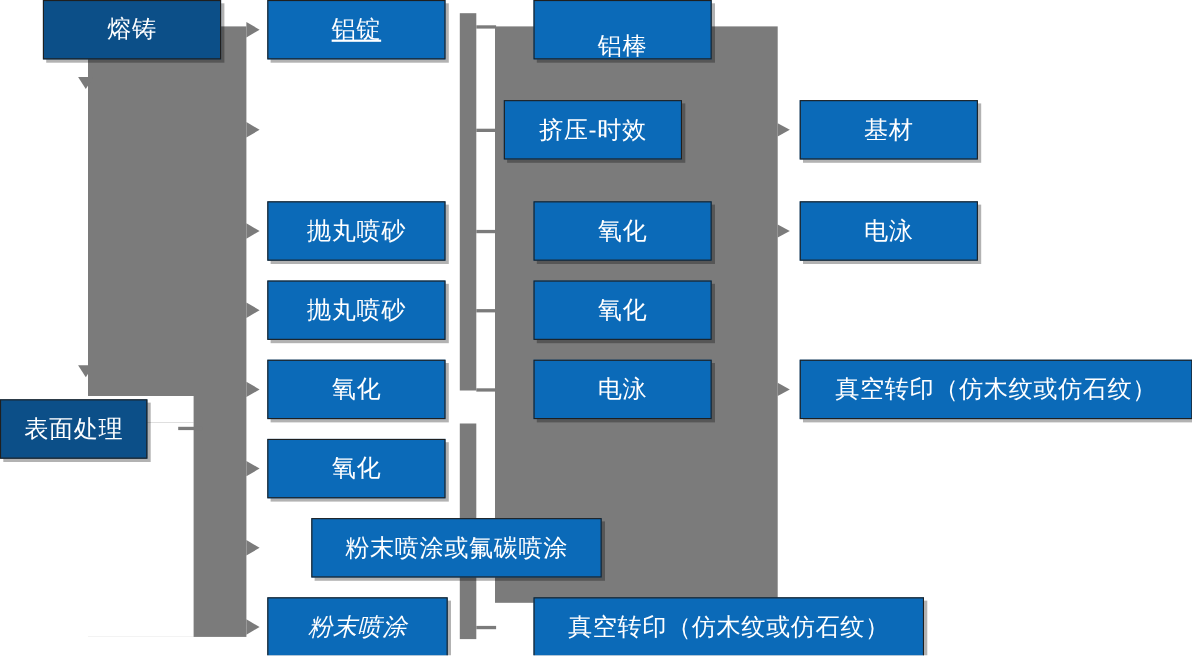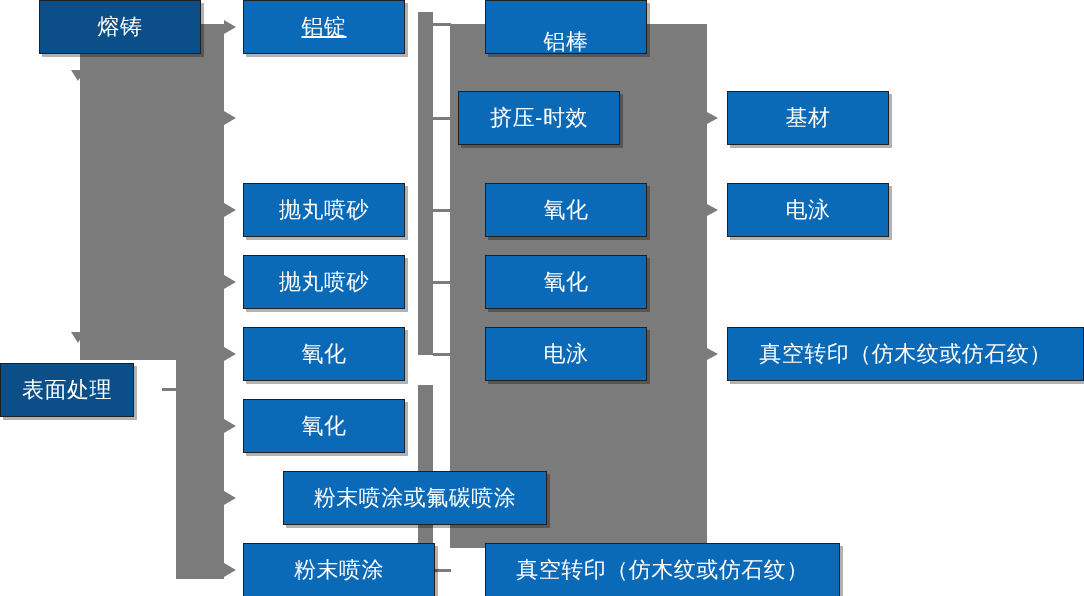--- a/index.html
+++ b/index.html
@@ -133,21 +133,21 @@
   </div>
   <div class="node bright" style="left:243px; top:327px; width:162px; height:54px; font-size:22px;">
     <span>氧化</span>
   </div>
   <div class="node bright" style="left:243px; top:399px; width:162px; height:54px; font-size:22px;">
     <span>氧化</span>
   </div>
   <div class="node bright" style="left:243px; top:471px; width:264px; height:54px; font-size:22px; z-index:5;margin-left:40px;">
     <span>粉末喷涂或氟碳喷涂</span>
   </div>
-  <div class="node bright" style="left:243px; top:543px; width:192px; height:54px; font-size:22px;">
+  <div class="node bright" style="left:243px; top:543px; width:164px; height:54px; font-size:22px;font-style:italic;">
     <span>粉末喷涂</span>
   </div>
 
   <div class="node bright" style="left:485px; top:0px; width:162px; height:54px; font-size:22px;align-items:flex-end;">
     <span>铝棒</span>
   </div>
   <div class="node bright" style="left:458px; top:91px; width:162px; height:54px; font-size:22px;">
     <span>挤压-时效</span>
   </div>
   <div class="node bright" style="left:485px; top:183px; width:162px; height:54px; font-size:22px;">

